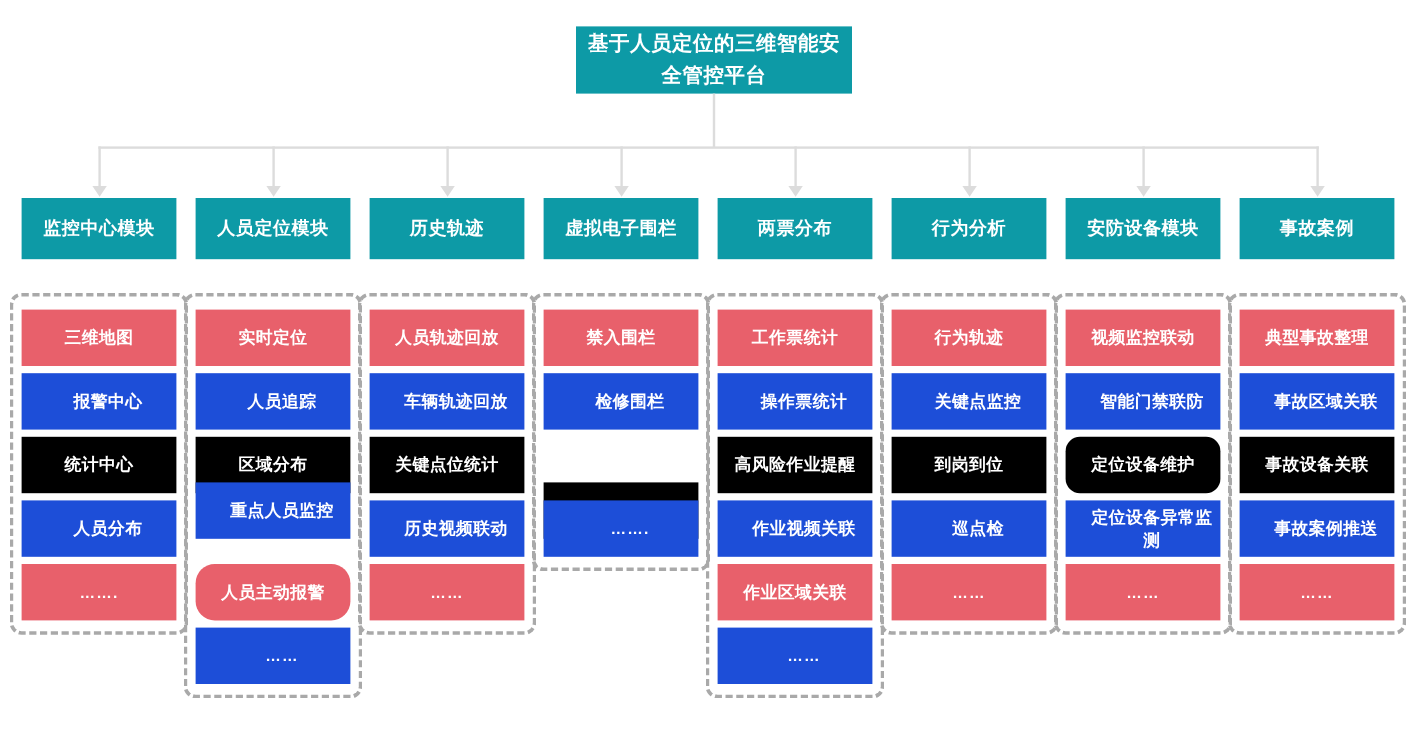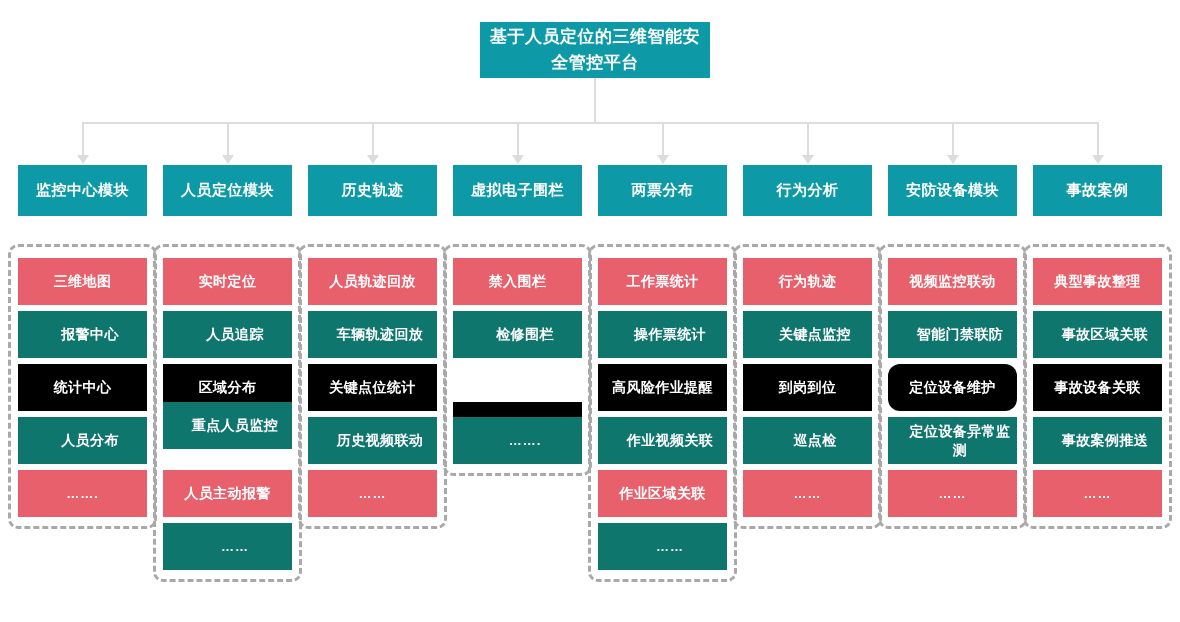--- a/index.html
+++ b/index.html
@@ -107,21 +107,21 @@
     text-align: center;
     color: #ffffff;
     font-size: 14px;
     font-weight: bold;
     line-height: 19px;
     box-sizing: border-box;
     padding: 0 4px;
     letter-spacing: 0.4px;
   }
   .item.red    { background: #e8606b; }
-  .item.teal   { background: #0f766e; padding-left: 19px; }
+  .item.teal   { background: #1d4ed8; padding-left: 19px; }
   .item.orange { background: #000000; }
 
   .item.dots {
     font-size: 13px;
     letter-spacing: 1px;
   }
 </style>
 </head>
 <body>
 
@@ -157,21 +157,21 @@
       <div class="item teal" style="left: 18px; top: 311px;">报警中心</div>
       <div class="item orange" style="left: 18px; top: 364px;">统计中心</div>
       <div class="item teal" style="left: 18px; top: 417px;">人员分布</div>
       <div class="item red dots" style="left: 18px; top: 470px;">…….</div>
       <div class="group-box" style="left: 153px; top: 244px; width: 149px; height: 338px;"></div>
       <div class="col-header" style="left: 163px; top: 165px;">人员定位模块</div>
       <div class="item red" style="left: 163px; top: 258px;">实时定位</div>
       <div class="item teal" style="left: 163px; top: 311px;">人员追踪</div>
       <div class="item orange" style="left: 163px; top: 364px;">区域分布</div>
       <div class="item teal" style="left: 163px; top: 402px;">重点人员监控</div>
-      <div class="item red" style="left: 163px; top: 470px;">人员主动报警</div>
+      <div class="item red" style="left: 163px; top: 470px; border-radius: 16px;">人员主动报警</div>
       <div class="item teal dots" style="left: 163px; top: 523px;">……</div>
       <div class="group-box" style="left: 298px; top: 244px; width: 149px; height: 285px;"></div>
       <div class="col-header" style="left: 308px; top: 165px;">历史轨迹</div>
       <div class="item red" style="left: 308px; top: 258px;">人员轨迹回放</div>
       <div class="item teal" style="left: 308px; top: 311px;">车辆轨迹回放</div>
       <div class="item orange" style="left: 308px; top: 364px;">关键点位统计</div>
       <div class="item teal" style="left: 308px; top: 417px;">历史视频联动</div>
       <div class="item red dots" style="left: 308px; top: 470px;">……</div>
       <div class="group-box" style="left: 443px; top: 244px; width: 149px; height: 232px;"></div>
       <div class="col-header" style="left: 453px; top: 165px;">虚拟电子围栏</div>

